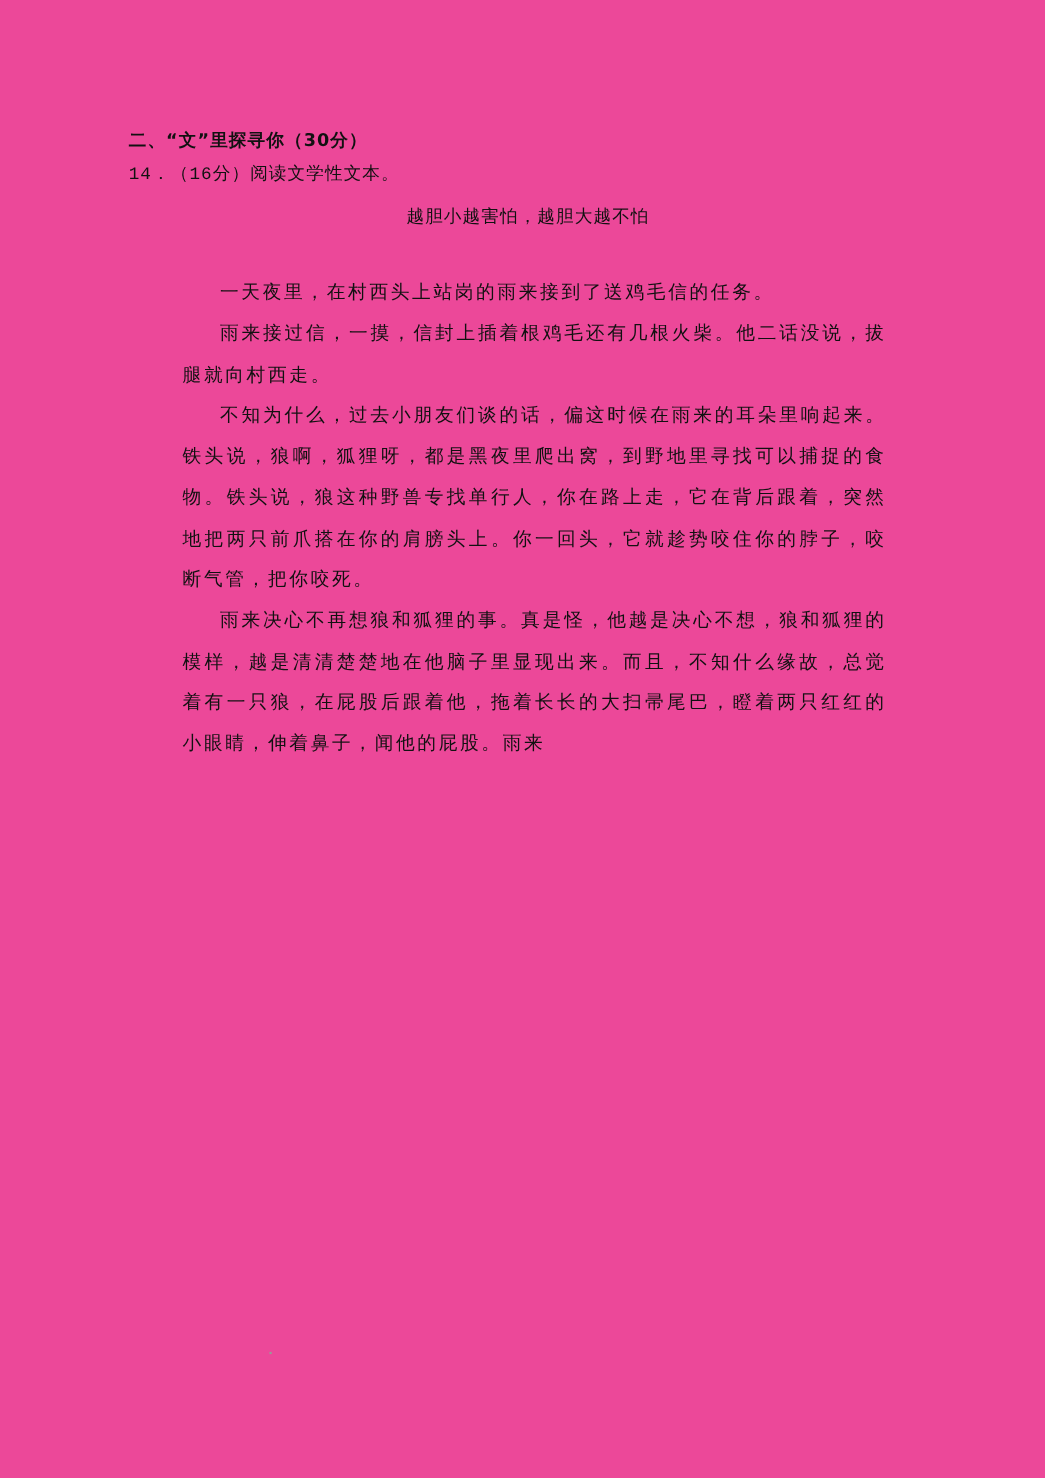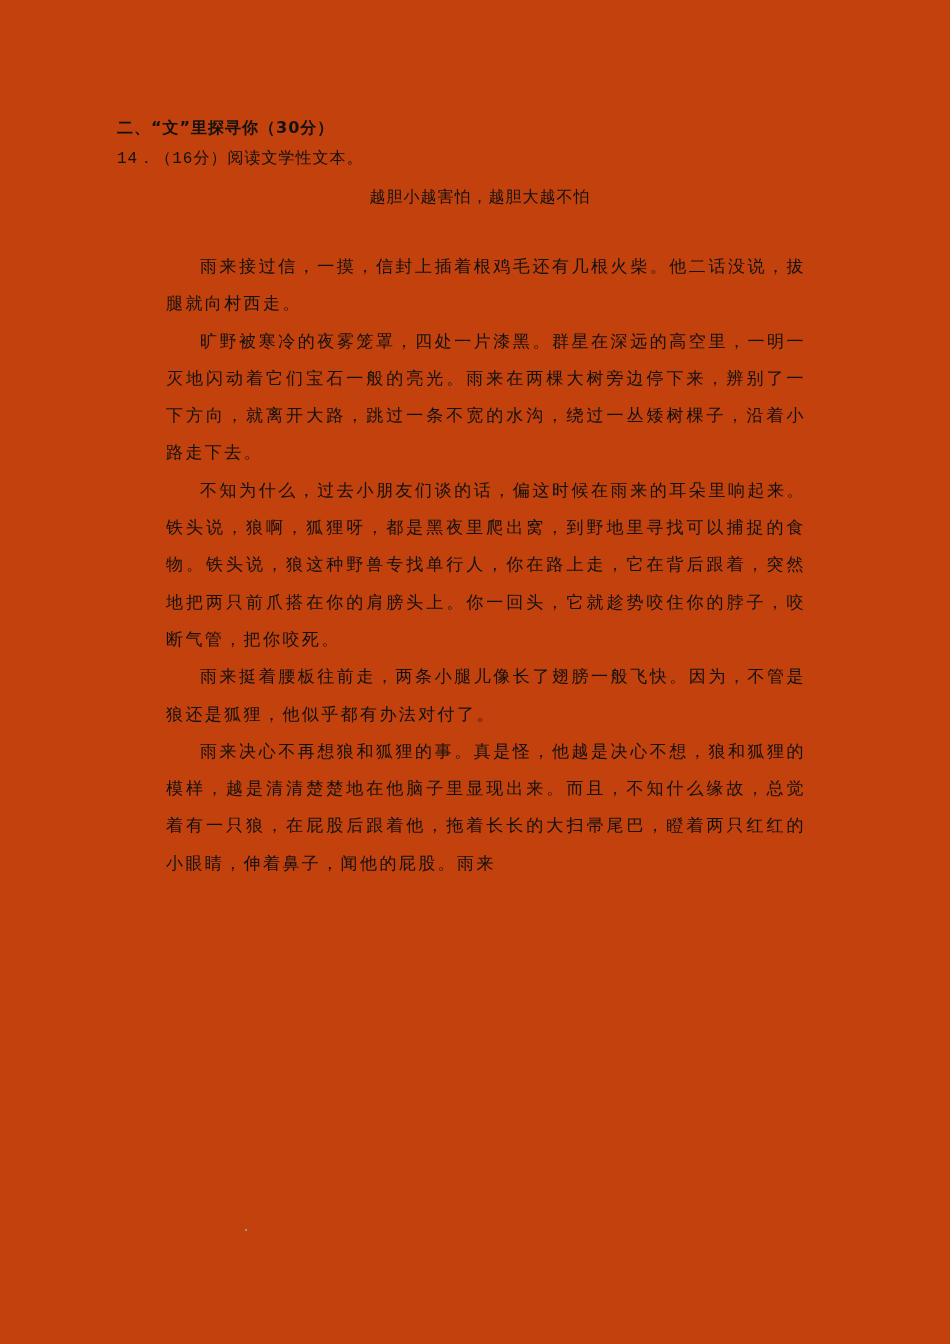--- a/index.html
+++ b/index.html
@@ -1,17 +1,17 @@
 <!DOCTYPE html>
 <html><head>
   <meta charset="utf-8">
   <style>
     html, body { margin: 0; padding: 0; background: #ffffff; }
     body { width: 950px; height: 1344px; position: relative; overflow: hidden; color: #111; }
-    .page { position: absolute; left: 0; top: 0; width: 950px; height: 1344px; background: #c2410c; }
+    .page { position: absolute; left: 0; top: 0; width: 950px; height: 1344px; background: #ec4899; }
     .section-heading {
       position: absolute; left: 117px; top: 117px;
       font-family: "DejaVu Sans", sans-serif; font-weight: bold; font-size: 16px;
       letter-spacing: 1px; white-space: nowrap; line-height: 22px;
     }
     .question {
       position: absolute; left: 117px; top: 148px;
       font-family: Liberation Mono, monospace; font-size: 16px; white-space: nowrap; line-height: 22px;
       letter-spacing: 1px;
     }
@@ -32,21 +32,20 @@
   </style>
 </head>
 <body>
 
 <div class="page">
   <div class="section-heading">二、“文”里探寻你（30分）</div>
   <div class="question">14．（16分）阅读文学性文本。</div>
   <div class="title">越胆小越害怕，越胆大越不怕</div>
 
   <div class="body">
+    <p class="para">一天夜里，在村西头上站岗的雨来接到了送鸡毛信的任务。</p>
     <p class="para">雨来接过信，一摸，信封上插着根鸡毛还有几根火柴。他二话没说，拔腿就向村西走。</p>
-    <p class="para">旷野被寒冷的夜雾笼罩，四处一片漆黑。群星在深远的高空里，一明一灭地闪动着它们宝石一般的亮光。雨来在两棵大树旁边停下来，辨别了一下方向，就离开大路，跳过一条不宽的水沟，绕过一丛矮树棵子，沿着小路走下去。</p>
     <p class="para">不知为什么，过去小朋友们谈的话，偏这时候在雨来的耳朵里响起来。铁头说，狼啊，狐狸呀，都是黑夜里爬出窝，到野地里寻找可以捕捉的食物。铁头说，狼这种野兽专找单行人，你在路上走，它在背后跟着，突然地把两只前爪搭在你的肩膀头上。你一回头，它就趁势咬住你的脖子，咬断气管，把你咬死。</p>
-    <p class="para">雨来挺着腰板往前走，两条小腿儿像长了翅膀一般飞快。因为，不管是狼还是狐狸，他似乎都有办法对付了。</p>
     <p class="para">雨来决心不再想狼和狐狸的事。真是怪，他越是决心不想，狼和狐狸的模样，越是清清楚楚地在他脑子里显现出来。而且，不知什么缘故，总觉着有一只狼，在屁股后跟着他，拖着长长的大扫帚尾巴，瞪着两只红红的小眼睛，伸着鼻子，闻他的屁股。雨来</p>
   </div>
 
   <div class="dot"></div>
 </div>
 
 </body></html>

